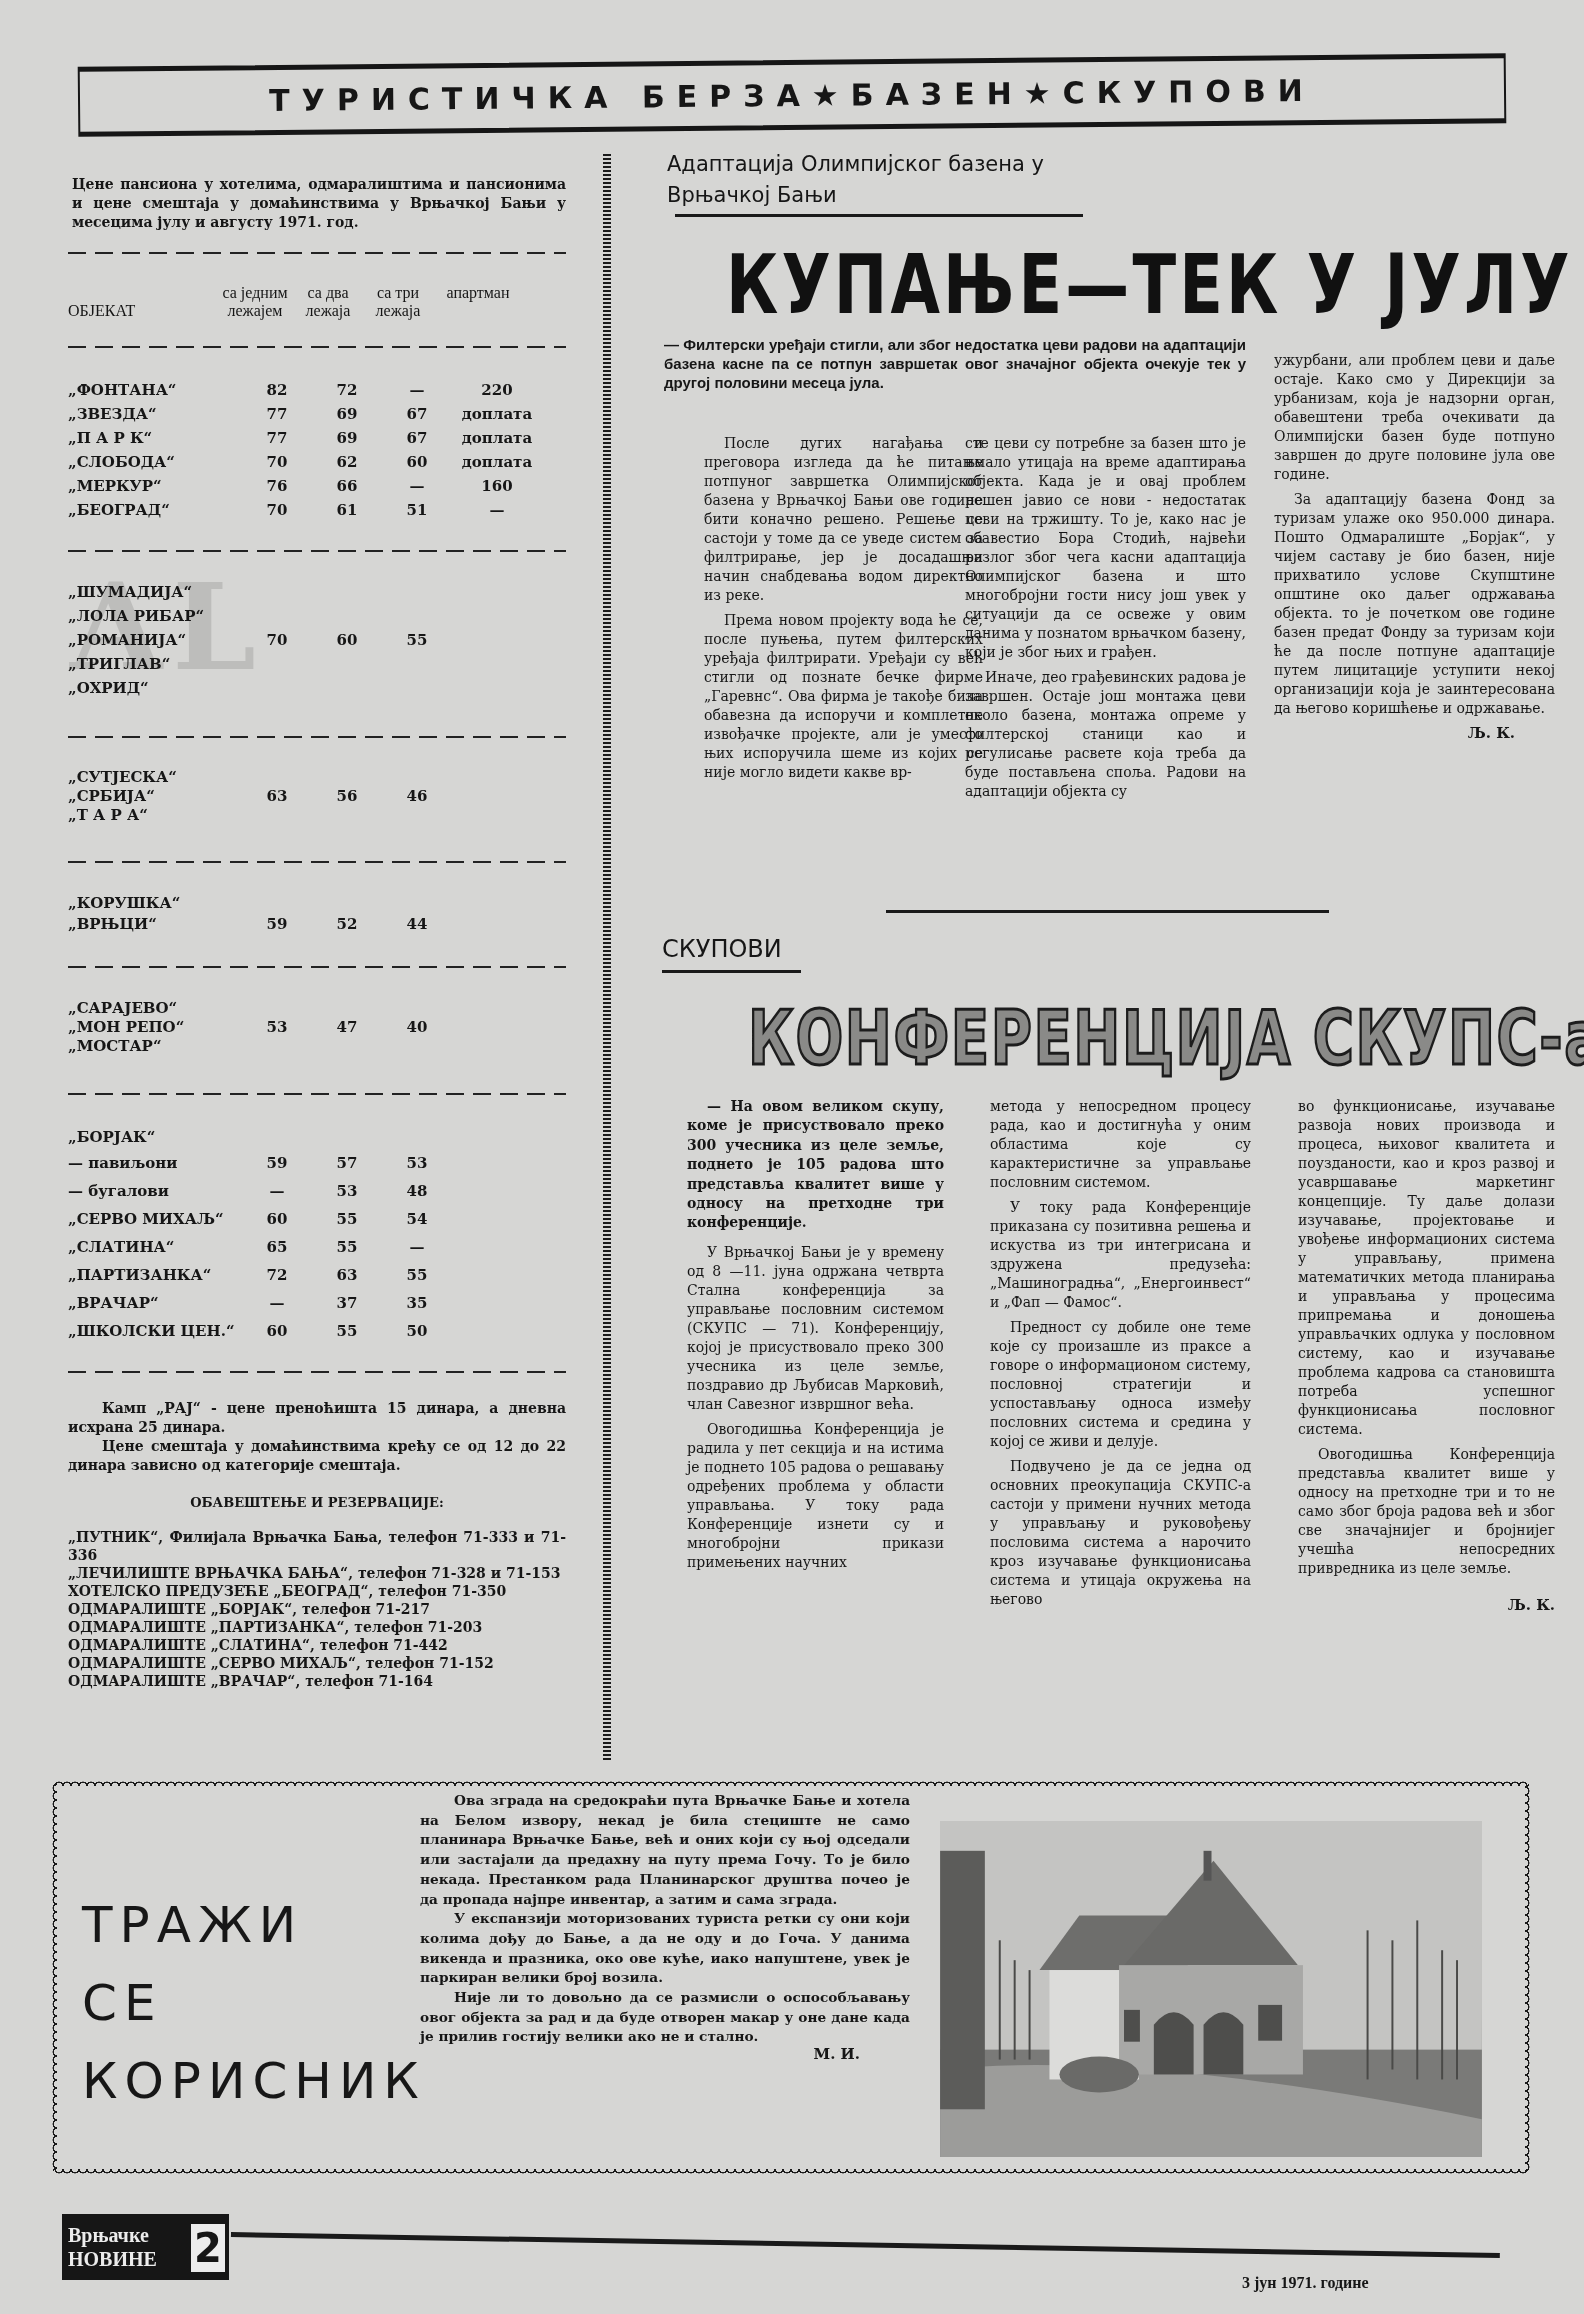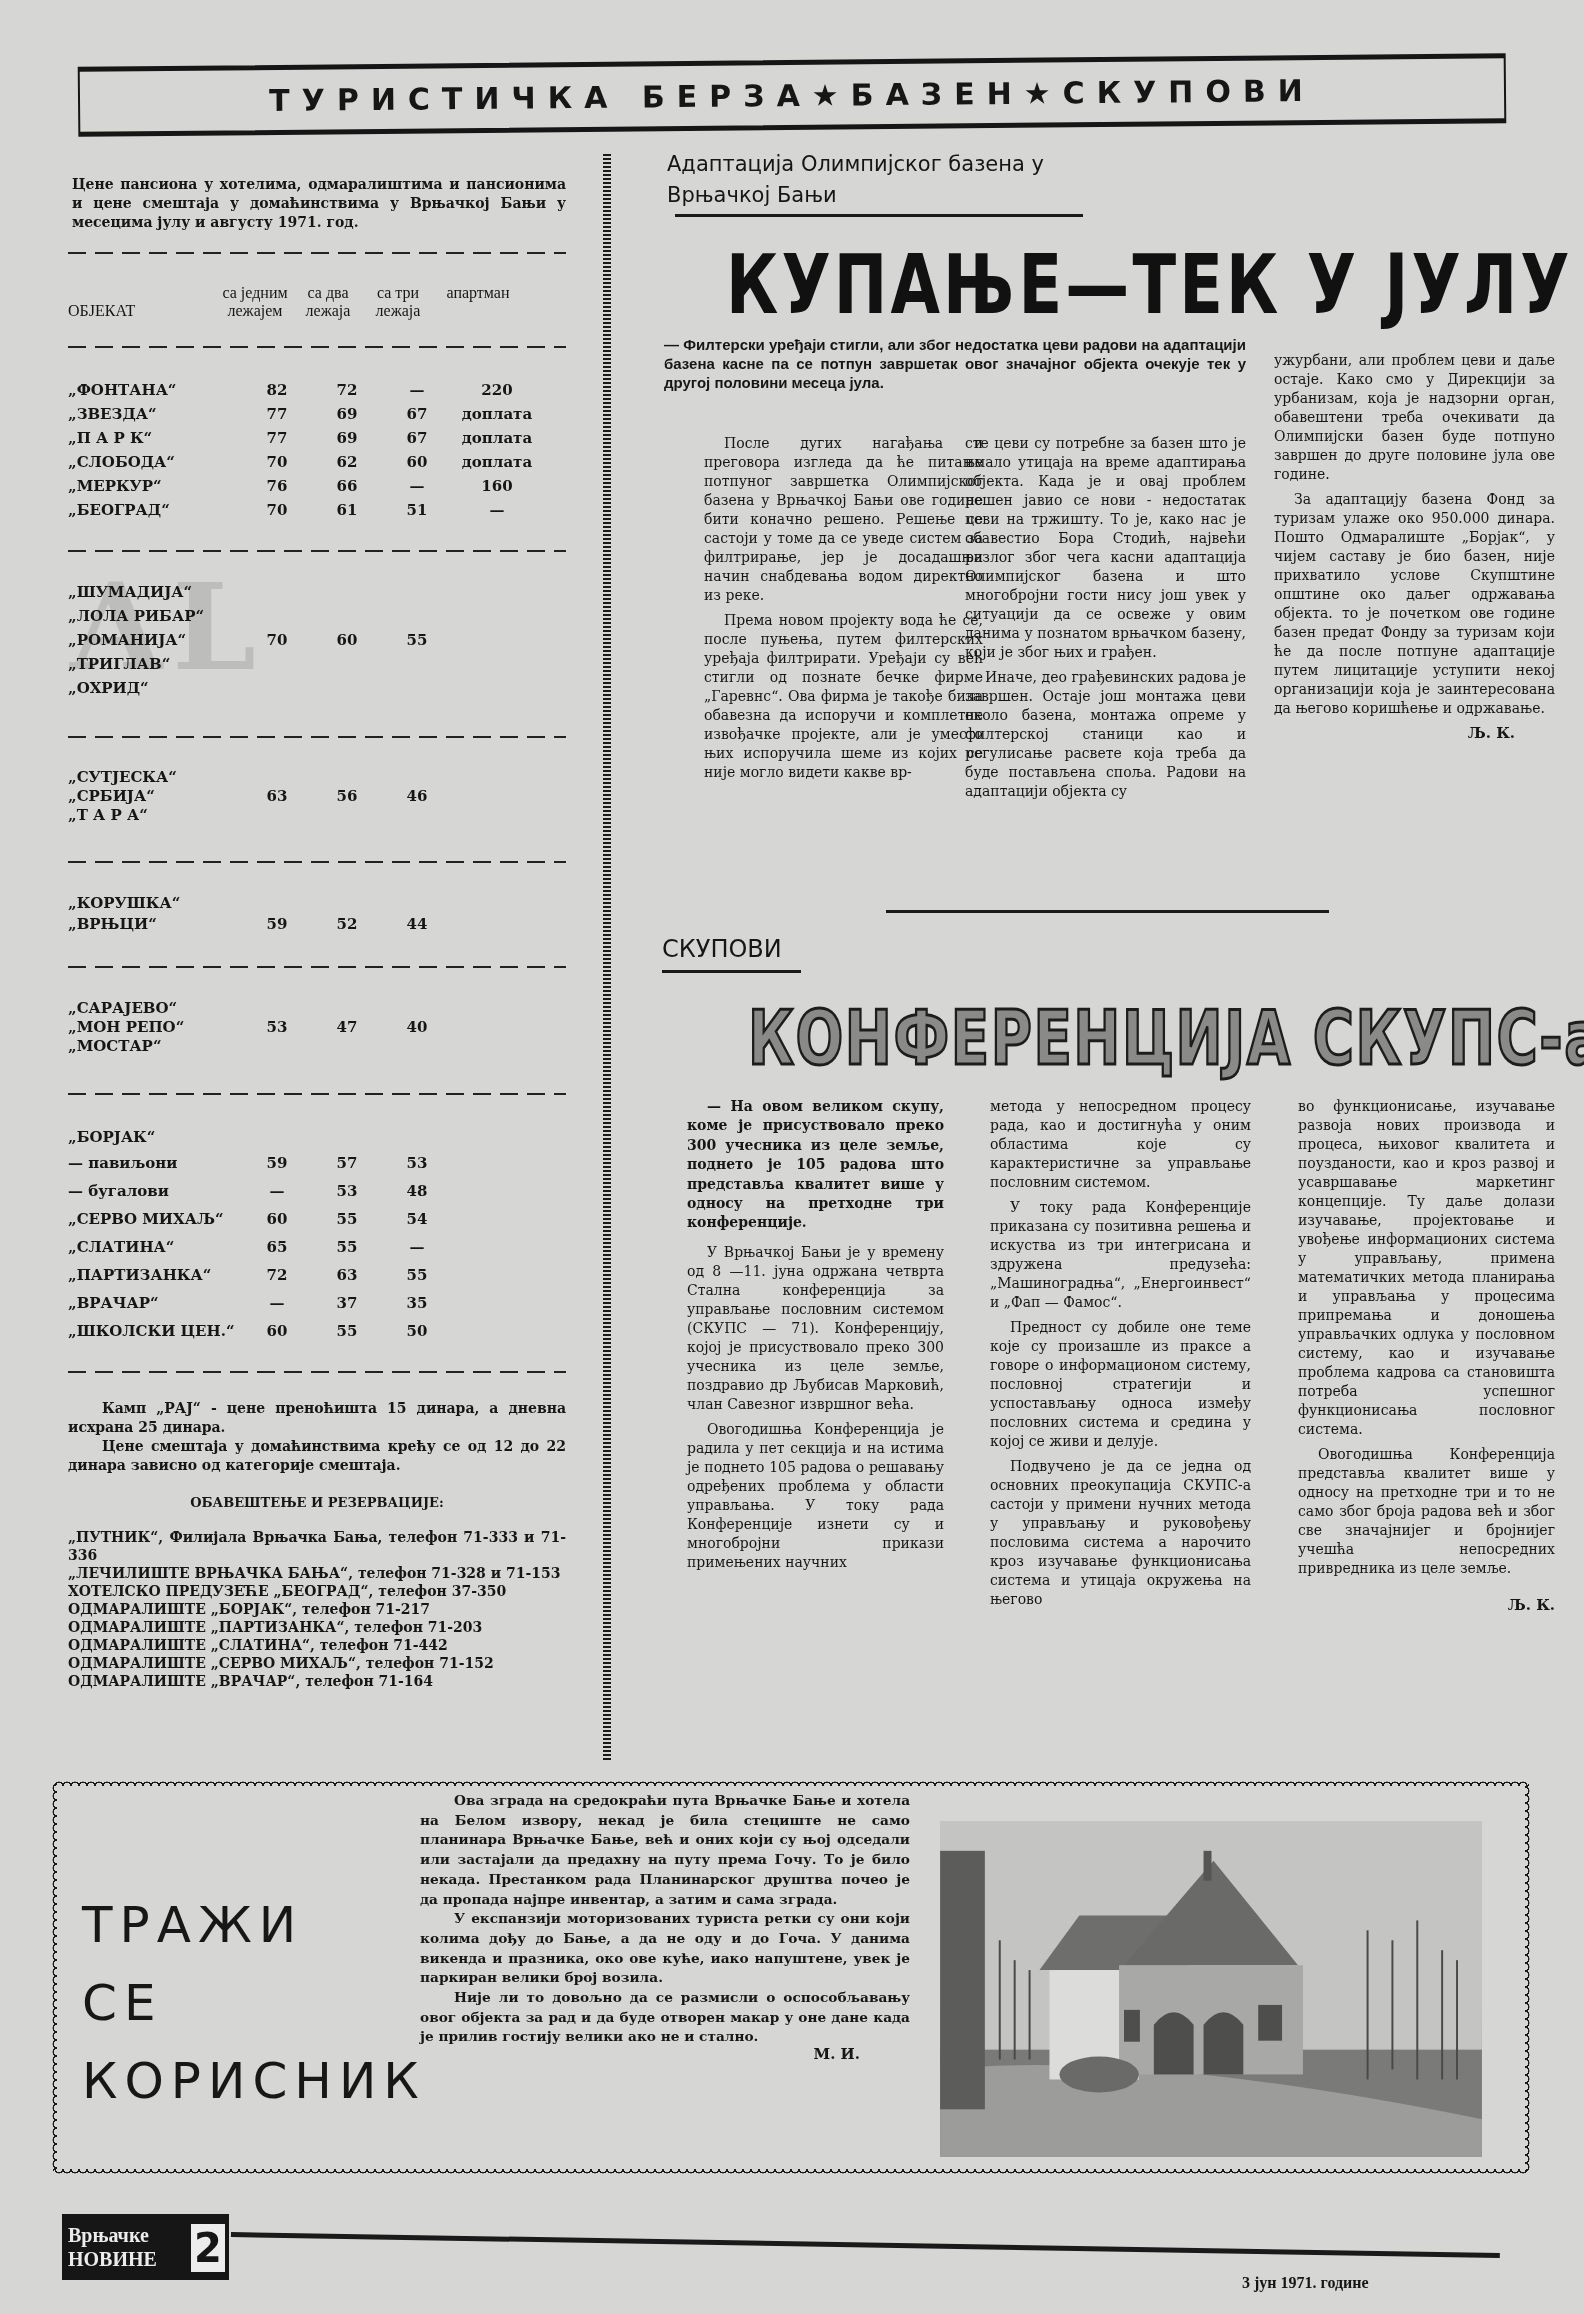--- a/index.html
+++ b/index.html
@@ -371,21 +371,21 @@
   <div class="dash-rule" style="margin-top:26px"></div>
 
   <div class="notes">
     <p>Камп „РАЈ“ - цене преноћишта 15 динара, а дневна исхрана 25 динара.</p>
     <p>Цене смештаја у домаћинствима крећу се од 12 до 22 динара зависно од категорије смештаја.</p>
   </div>
   <div class="res-head">ОБАВЕШТЕЊЕ И РЕЗЕРВАЦИЈЕ:</div>
   <div class="res-list">
     <div>„ПУТНИК“, Филијала Врњачка Бања, телефон 71-333 и 71-336</div>
     <div>„ЛЕЧИЛИШТЕ ВРЊАЧКА БАЊА“, телефон 71-328 и 71-153</div>
-    <div>ХОТЕЛСКО ПРЕДУЗЕЋЕ „БЕОГРАД“, телефон 37-350</div>
+    <div>ХОТЕЛСКО ПРЕДУЗЕЋЕ „БЕОГРАД“, телефон 71-350</div>
     <div>ОДМАРАЛИШТЕ „БОРЈАК“, телефон 71-217</div>
     <div>ОДМАРАЛИШТЕ „ПАРТИЗАНКА“, телефон 71-203</div>
     <div>ОДМАРАЛИШТЕ „СЛАТИНА“, телефон 71-442</div>
     <div>ОДМАРАЛИШТЕ „СЕРВО МИХАЉ“, телефон 71-152</div>
     <div>ОДМАРАЛИШТЕ „ВРАЧАР“, телефон 71-164</div>
   </div>
 </div>
 
 <div class="abs vrule"></div>
 

